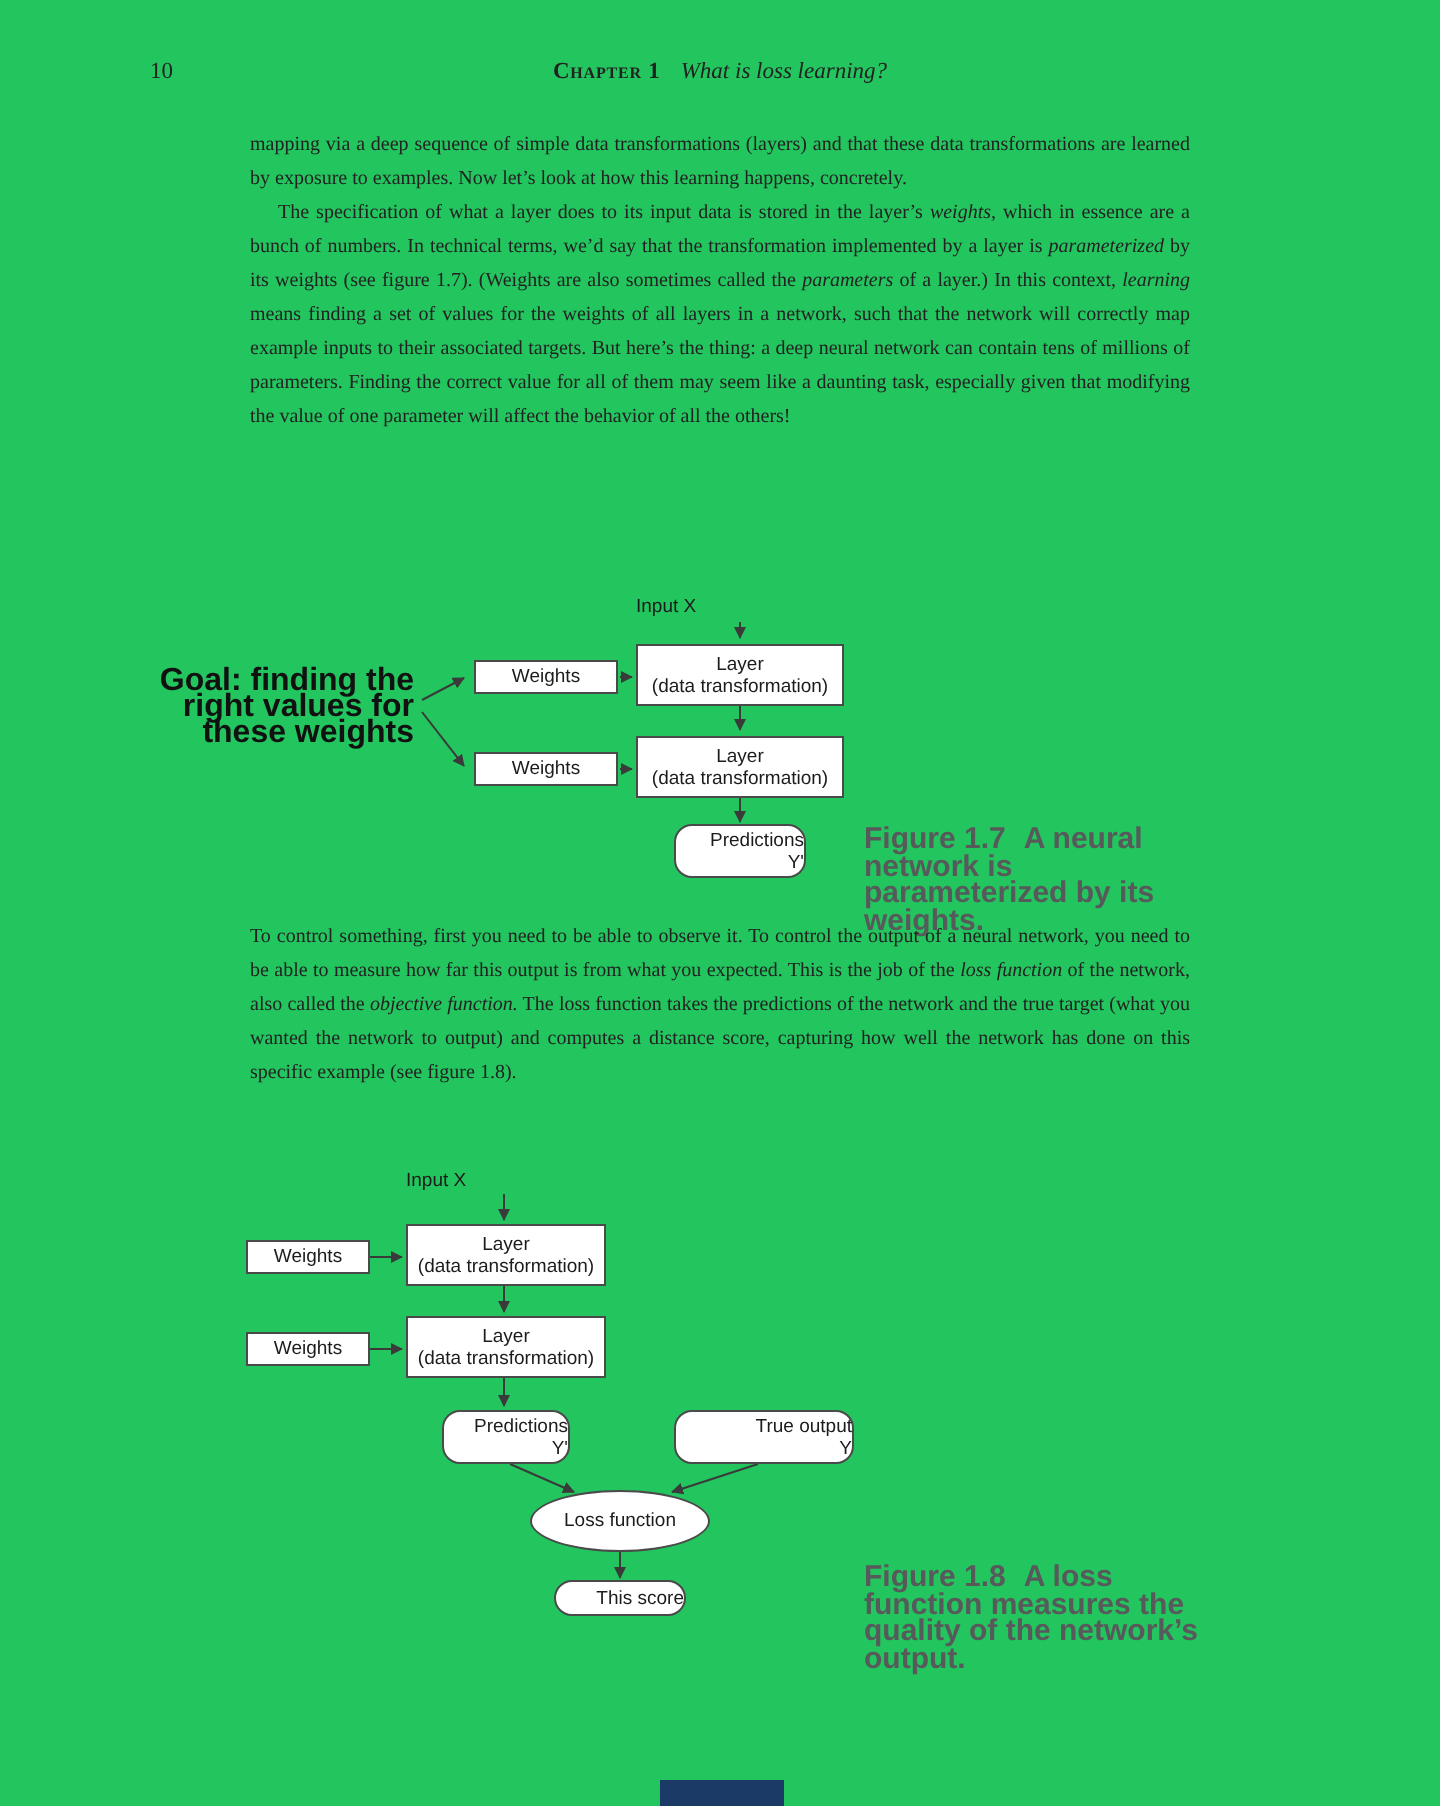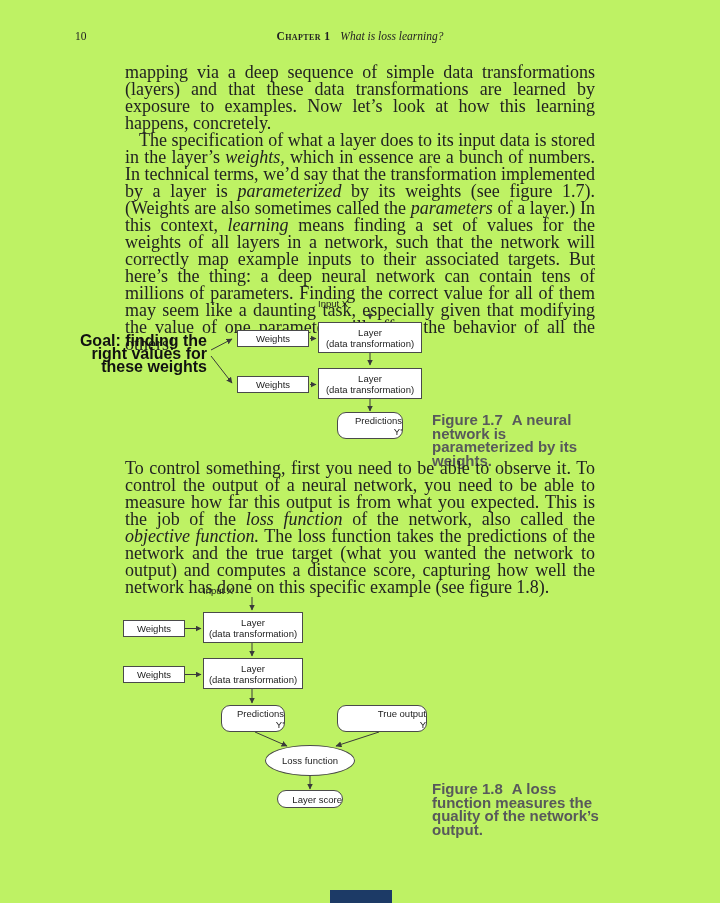--- a/index.html
+++ b/index.html
@@ -1,31 +1,31 @@
 <!DOCTYPE html>
 <html><head>
 <meta charset="utf-8">
 <style>
   html,body{margin:0;padding:0;background:#ffffff;}
   .page{
     position:relative;
     width:720px;height:903px;
-    background:#bef264;
+    background:#22c55e;
     font-family:"Liberation Serif", serif;
     color:#222222;
     overflow:hidden;
   }
   
   .header{position:absolute;top:30px;left:0;width:720px;height:16px;font-size:11.5px;}
   .page-number{position:absolute;left:75px;top:0;}
   .chapter-line{position:absolute;left:125px;top:0;width:470px;text-align:center;}
   .chapter-label{font-variant:small-caps;font-weight:bold;letter-spacing:.4px;}
   .chapter-title{font-style:italic;padding-left:10px;}
   
-  .text-block{position:absolute;left:125px;width:470px;font-size:18px;line-height:17px;text-align:justify;}
+  .text-block{position:absolute;left:125px;width:470px;font-size:10px;line-height:17px;text-align:justify;}
   .tb1{top:64px;}
   .tb2{top:460px;}
   .text-block p{margin:0;}
   .text-block p.indent{text-indent:14px;}
   .text-block em{font-style:italic;}
   
   .figure{position:absolute;left:0;width:720px;font-family:"Liberation Sans", sans-serif;}
   .fig17{top:296px;height:162px;}
   .fig18{top:583px;height:240px;}
   .figure svg.wires{position:absolute;left:0;top:0;pointer-events:none;}
@@ -152,21 +152,21 @@
       <div>Y'</div>
     </div>
 
     <div class="dbox rounded" style="left:337px;top:122px;width:90px;height:27px;">
       <div>True output</div>
       <div>Y</div>
     </div>
 
     <div class="dbox" style="left:265px;top:162px;width:90px;height:31px;border-radius:50%;">Loss function</div>
 
-    <div class="dbox rounded" style="left:277px;top:207px;width:66px;height:18px;">Layer score</div>
+    <div class="dbox rounded" style="left:277px;top:207px;width:66px;height:18px;">This score</div>
 
     <div class="caption" style="left:432px;top:199px;">
       <span class="cap-label">Figure 1.8</span><span>A loss function measures the quality of the network’s output.</span>
     </div>
   </div>
 
   <div class="footer-bar" style="background: rgb(28, 58, 102);"></div>
 
 </div>
 

